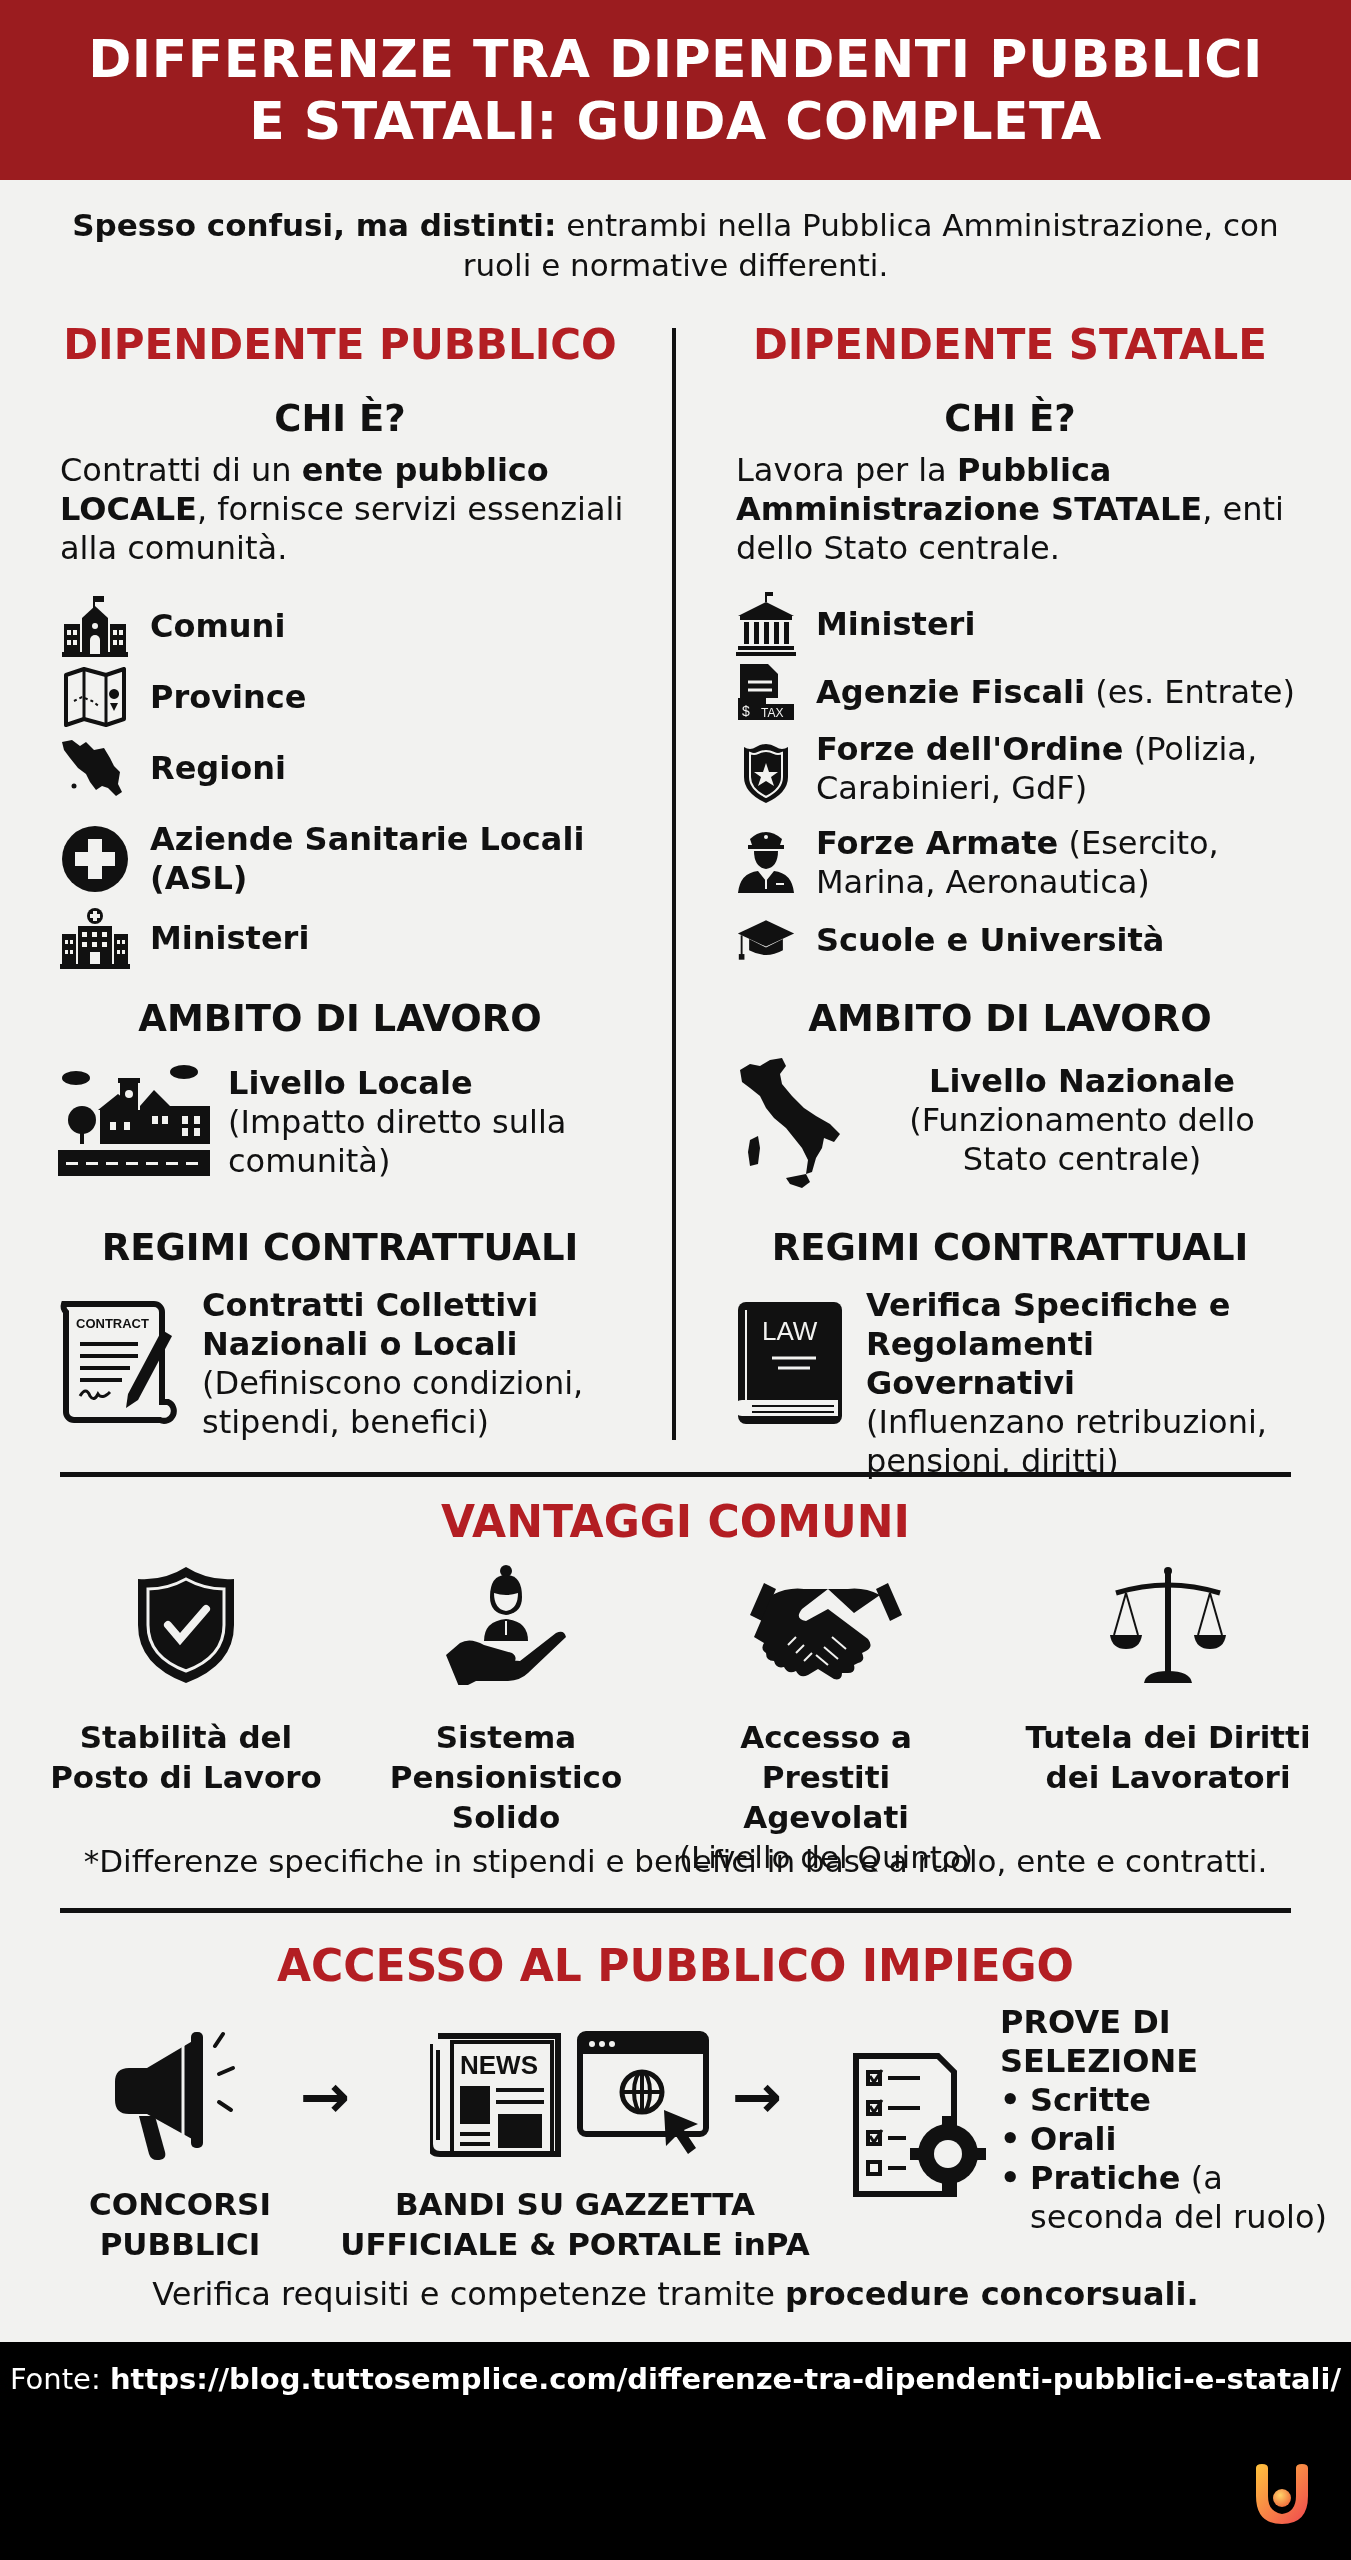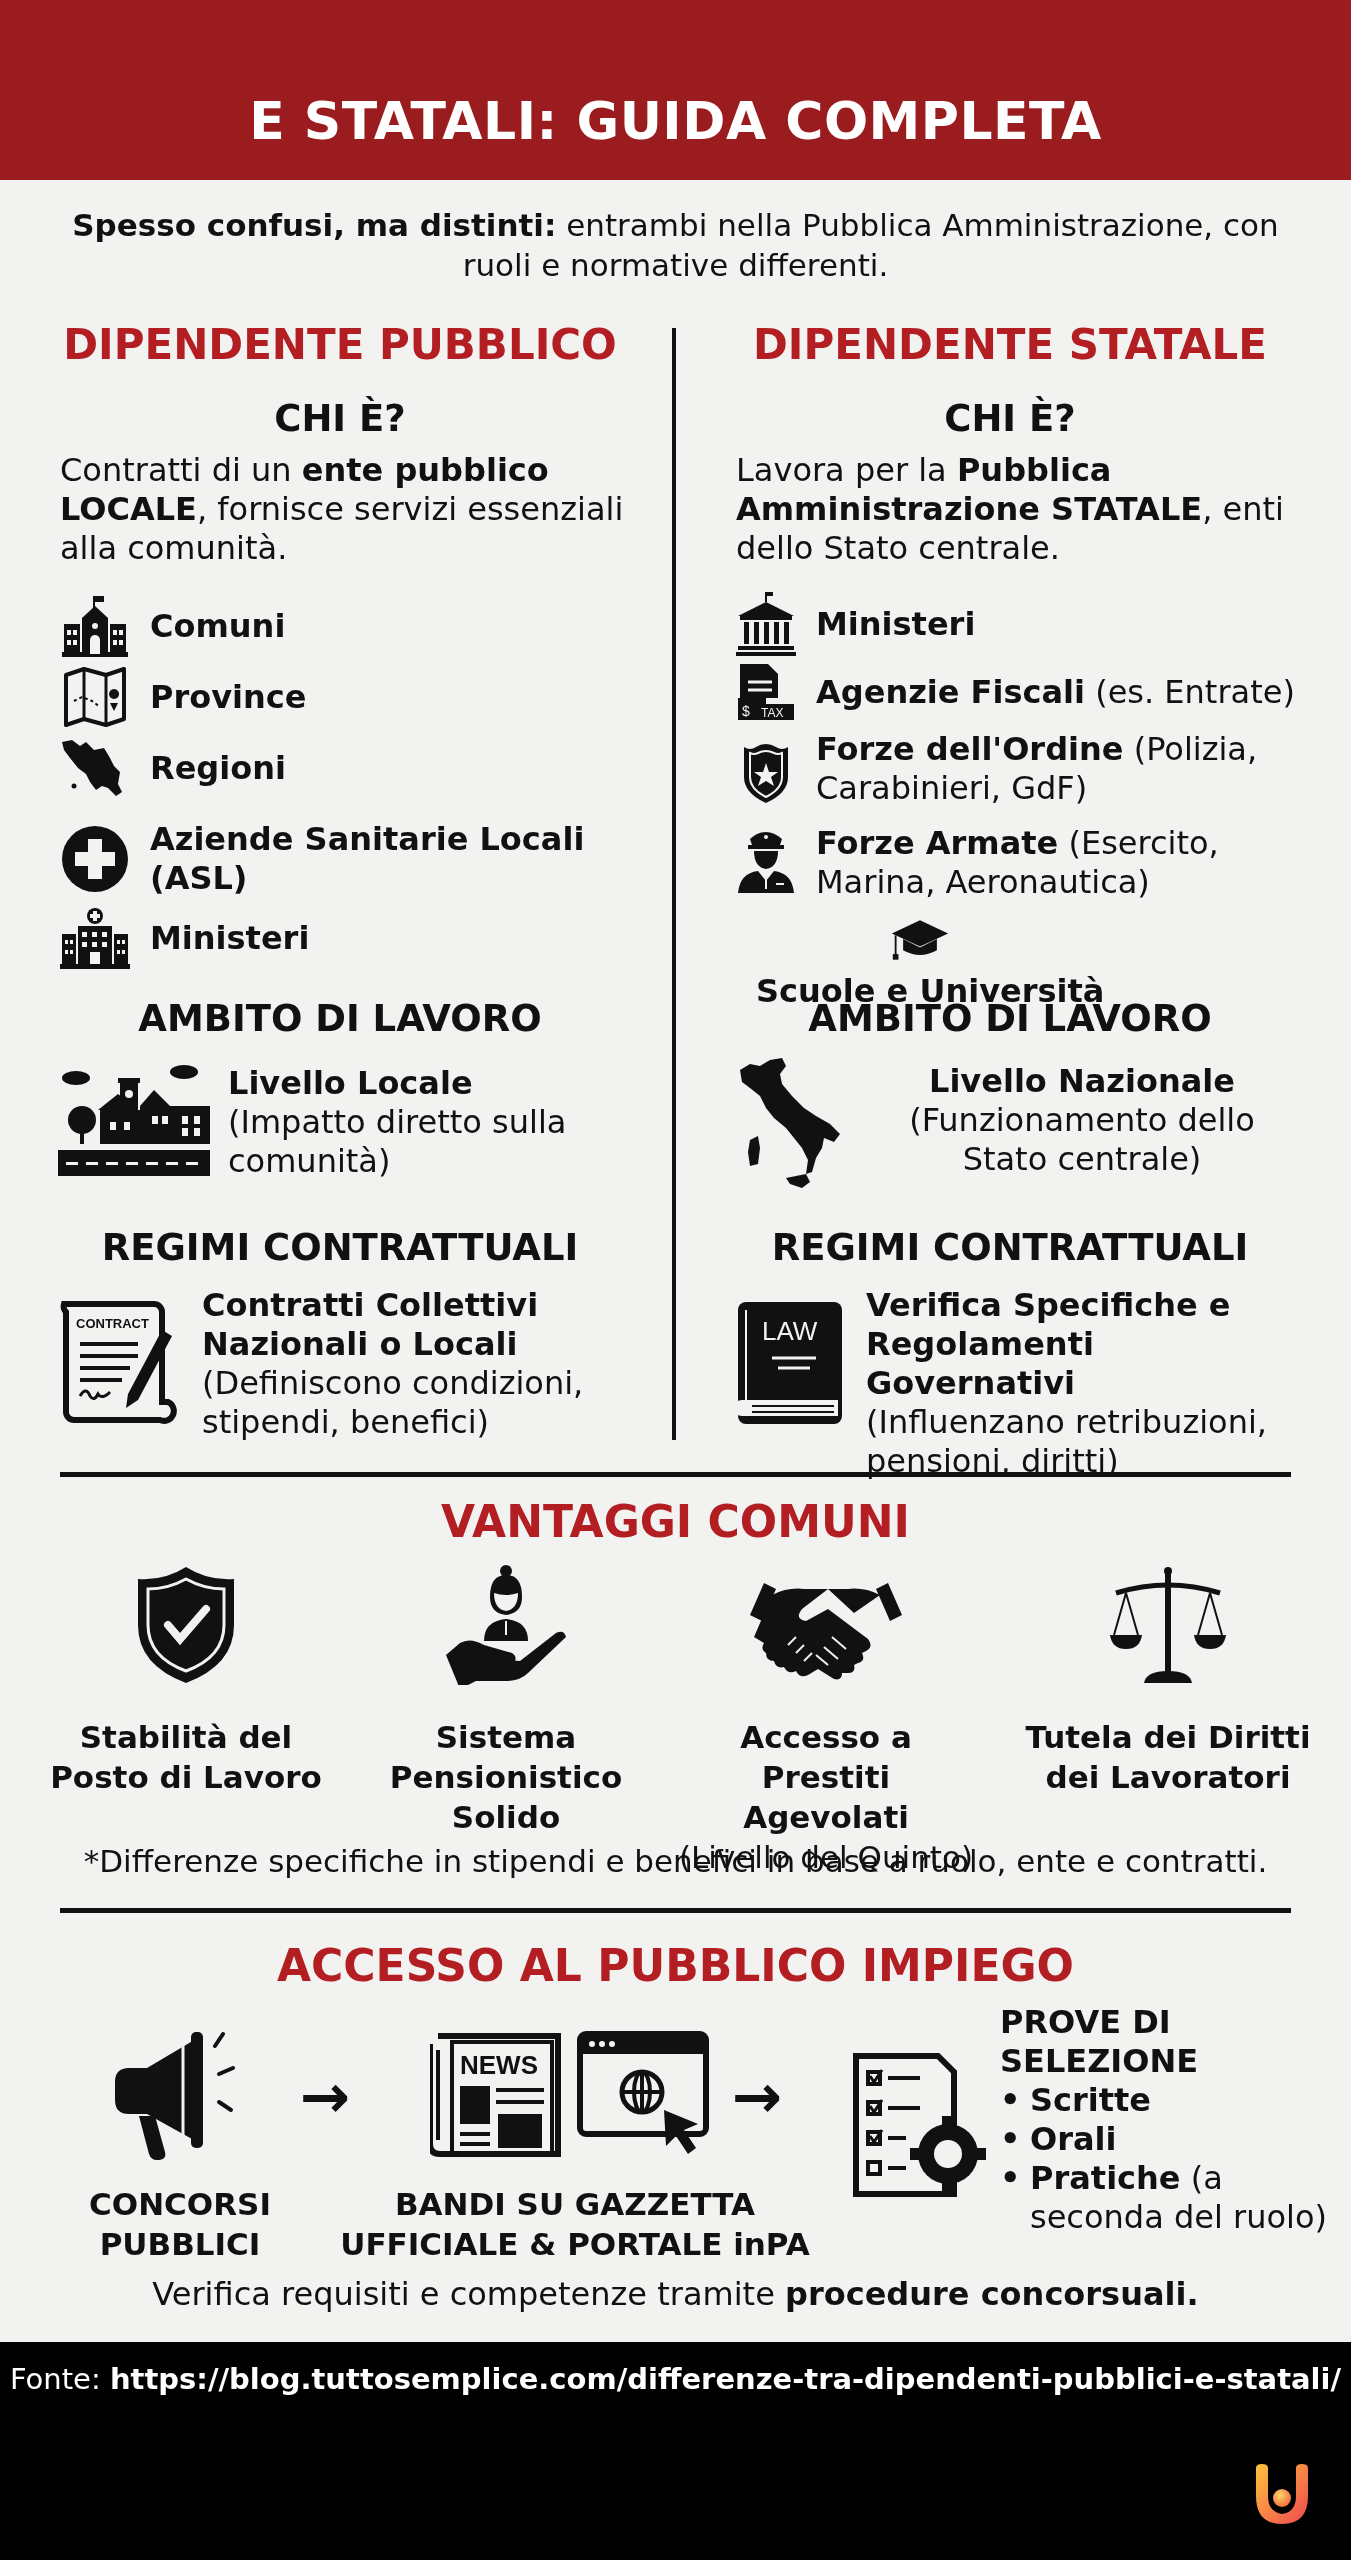--- a/index.html
+++ b/index.html
@@ -59,21 +59,21 @@
 
   .footer { position: absolute; left: 0; top: 2342px; width: 1351px; height: 218px; background: #000; }
   .footer .src { position: absolute; left: 0; top: 20px; width: 1351px; text-align: center; color: #fff; font-size: 29px; }
   .footer .src b { font-weight: bold; }
 </style>
 </head>
 <body>
 
 <div class="header">
   <h1>
-    <br>
+    <span>DIFFERENZE TRA DIPENDENTI PUBBLICI</span><br>
     <span>E STATALI: GUIDA COMPLETA</span>
   </h1>
 </div>
 
 <div class="intro">
   <b>Spesso confusi, ma distinti:</b><span> entrambi nella Pubblica Amministrazione, con ruoli e normative differenti.</span>
 </div>
 
 <div class="vdivider"></div>
 
@@ -296,21 +296,21 @@
         <rect x="12" y="18" width="36" height="4" fill="#111"></rect>
         <circle cx="30" cy="10" r="2" fill="#f2f2f0"></circle>
         <path d="M18 24 h24 q0 16 -12 18 q-12 -2 -12 -18Z" fill="#111"></path>
         <path d="M2 66 q2 -20 20 -22 l8 10 l8 -10 q18 2 20 22Z" fill="#111"></path>
         <line x1="30" y1="48" x2="30" y2="62" stroke="#f2f2f0" stroke-width="2"></line>
         <rect x="40" y="56" width="8" height="2" fill="#f2f2f0"></rect>
       </svg>
   </span>
   <span class="txt" style="width:520px;"><b>Forze Armate</b><span> (Esercito, Marina, Aeronautica)</span></span>
 </div>
-<div class="item" style="left:736px; top:908px;flex-direction:column;">
+<div class="item" style="left:736px; top:908px;">
   <span class="ic" style="width:60px;">
     <svg width="64" height="50" viewBox="0 0 64 50">
         <polygon points="32,4 62,18 32,32 2,18" fill="#111"></polygon>
         <path d="M14 24 v12 q18 10 36 0 v-12 l-18 9Z" fill="#111"></path>
         <line x1="6" y1="20" x2="6" y2="42" stroke="#111" stroke-width="2"></line>
         <rect x="3" y="40" width="6" height="6" fill="#111"></rect>
       </svg>
   </span>
   <span class="txt"><b>Scuole e Università</b><span></span></span>
 </div>

